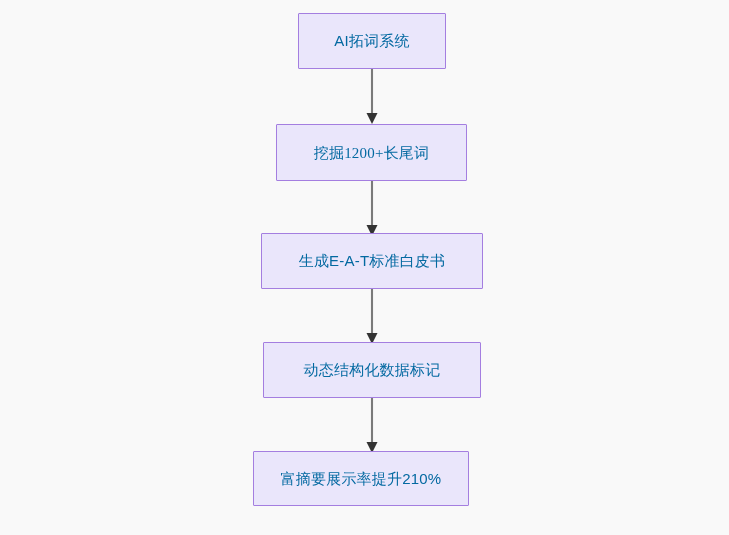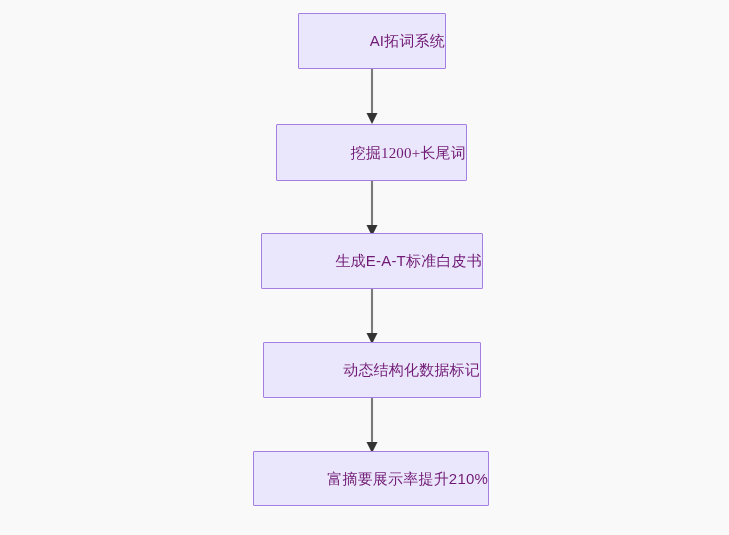--- a/index.html
+++ b/index.html
@@ -22,22 +22,22 @@
   }
 
   .node {
     position: absolute;
     box-sizing: border-box;
     background: #eae6fb;
     border: 1.6px solid #a47ee0;
     border-radius: 1px;
     display: flex;
     align-items: center;
-    justify-content: flex-end;
-    color: #701a75;
+    justify-content: center;
+    color: #0369a1;
     font-size: 15px;
     line-height: 1.2;
     letter-spacing: 0.2px;
     white-space: nowrap;
   }
 
   .node-label {
     display: block;
     text-align: center;
   }
@@ -93,17 +93,17 @@
   </div>
 
   <div class="node" style="left:263px; top:342px; width:218px; height:56px;">
     <span class="node-label">动态结构化数据标记</span>
   </div>
 
   <div class="node" style="left:261px; top:233px; width:222px; height:56px;">
     <span class="node-label">生成E-A-T标准白皮书</span>
   </div>
 
-  <div class="node" style="left:253px; top:451px; width:236px; height:55px;">
+  <div class="node" style="left:253px; top:451px; width:216px; height:55px;">
     <span class="node-label">富摘要展示率提升210%</span>
   </div>
 
 </div>
 
 </body></html>

